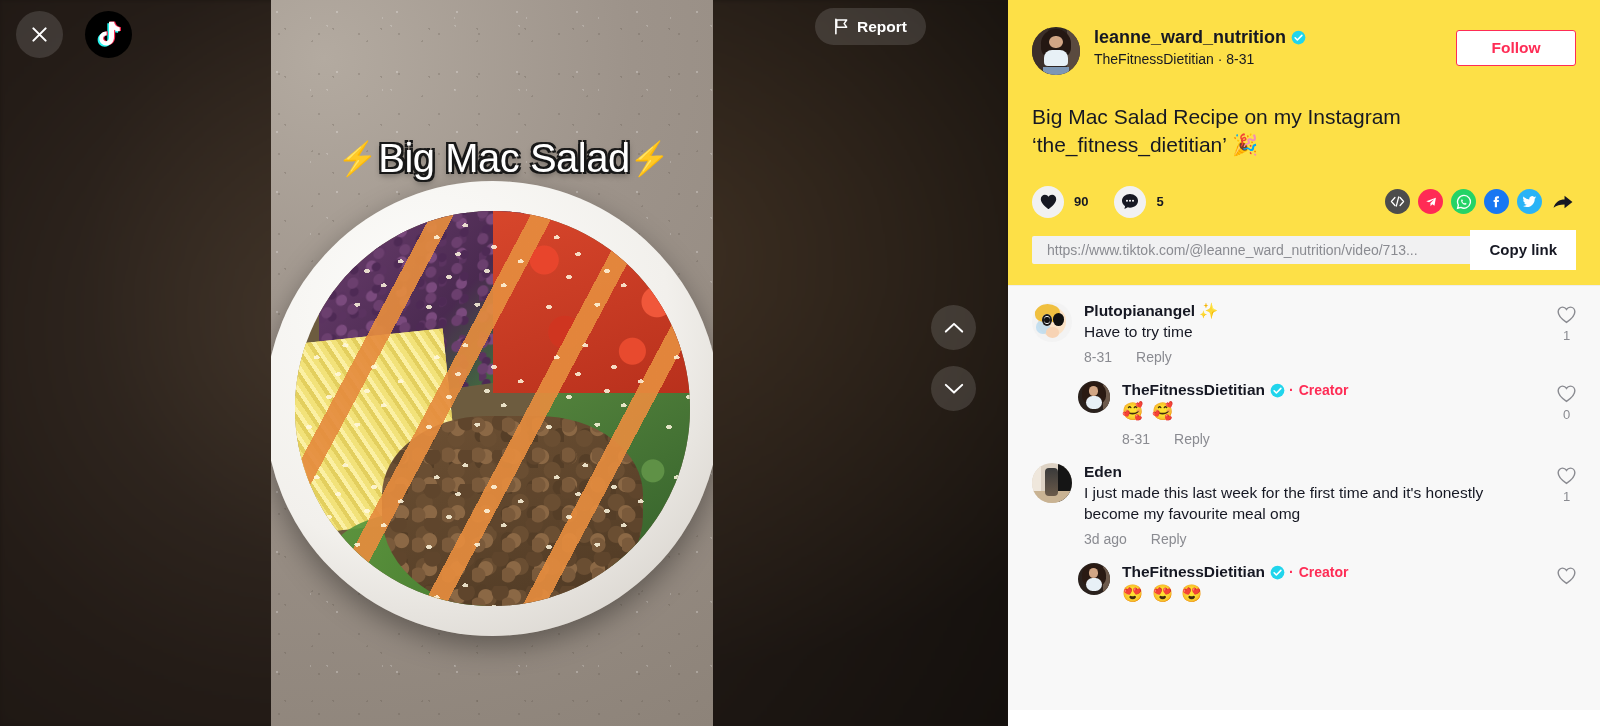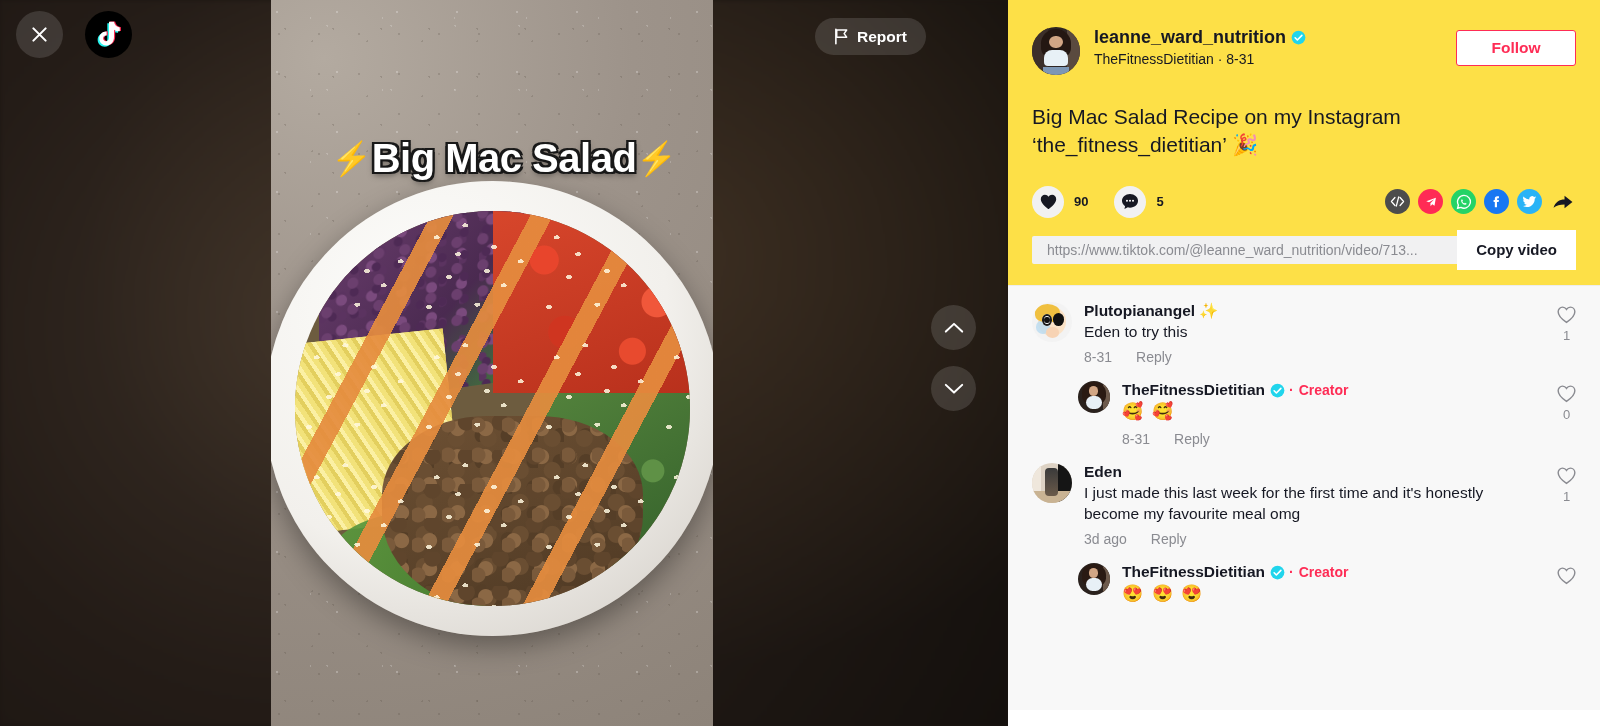--- a/index.html
+++ b/index.html
@@ -139,21 +139,21 @@
       radial-gradient(ellipse 3px 2px at 88% 42%, #fff8e0 0 100%, transparent 100%),
       radial-gradient(ellipse 3px 2px at 36% 36%, #fff8e0 0 100%, transparent 100%),
       radial-gradient(ellipse 3px 2px at 60% 50%, #fff8e0 0 100%, transparent 100%);
     background-size:120px 120px;
   }
 
   
   .video-title {
     position:absolute; left:0; right:0; top:136px;
     text-align:center;
-    font-size:40px; font-weight:700; color:#fff;
+    font-size:40px; font-weight:400; color:#fff;
     letter-spacing:-.5px;
     text-shadow:
       -2.4px -2.4px 0 #181818, 2.4px -2.4px 0 #181818,
       -2.4px 2.4px 0 #181818, 2.4px 2.4px 0 #181818,
       0 3px 6px rgba(0,0,0,.5);
     white-space:nowrap;
   }
   .video-title .bolt { font-size:33px; text-shadow:none; vertical-align:2px; }
 
   
@@ -164,21 +164,21 @@
   }
   .close-btn svg { width:21px; height:21px; }
   .tiktok-logo {
     position:absolute; left:85px; top:11px; width:47px; height:47px;
     border-radius:50%; background:#000;
     display:flex; align-items:center; justify-content:center; cursor:pointer;
   }
 
   
   .report-btn {
-    position:absolute; right:82px; top:18px; height:37px;
+    position:absolute; right:82px; top:8px; height:37px;
     padding:0 19px; border-radius:19px;
     background:rgba(255,255,255,.13);
     display:flex; align-items:center; gap:8px; cursor:pointer;
   }
   .report-btn span { color:#fff; font-size:15.5px; font-weight:700; }
 
   
   .nav-arrows { position:absolute; right:32px; top:305px; display:flex; flex-direction:column; gap:16px; }
   .nav-btn {
     width:45px; height:45px; border-radius:50%;
@@ -477,41 +477,41 @@
           <div class="sh sh-more">
             <svg width="22" height="18" viewBox="0 0 24 20">
               <path d="M1.5 16.5c2-6.5 6.5-9.3 12.2-9.3V3.1L22.5 10l-8.8 6.9v-4.1c-5 0-8.9 1-12.2 3.7z" fill="#161823"></path>
             </svg>
           </div>
         </div>
       </div>
 
       <div class="copy-row">
         <input class="copy-url" readonly="" value="https://www.tiktok.com/@leanne_ward_nutrition/video/713..." style="">
-        <button class="copy-btn">Copy video</button>
+        <button class="copy-btn">Copy link</button>
       </div>
     </div>
 
     <div class="comments">
 
       <div class="comment">
         <div class="c-avatar cartoon">
           <div class="head"></div>
             <div class="blue"></div>
             <div class="hair"></div>
           <div class="eyeL"></div>
             <div class="pupil"></div>
             <div class="eyeR"></div>
           <div class="cheek"></div>
         </div>
         <div class="c-body">
           <div class="c-name-line">
             <span class="c-name">Plutopianangel ✨</span>
           </div>
-          <div class="c-text">Eden to try this</div>
+          <div class="c-text">Have to try time</div>
           <div class="c-meta">
             <span class="c-time">8-31</span>
             <span class="c-reply">Reply</span>
           </div>
         </div>
         <div class="c-like">
           <svg width="19" height="18" viewBox="0 0 20 19">
             <path d="M10 17.3S1.2 11.4 1.2 6.1C1.2 3.2 3.4 1.2 5.8 1.2c1.8 0 3.3 1 4.2 2.4.9-1.4 2.4-2.4 4.2-2.4 2.4 0 4.6 2 4.6 4.9 0 5.3-8.8 11.2-8.8 11.2z" fill="none" stroke="#8A8B91" stroke-width="1.5"></path>
           </svg>
           <span class="c-like-count">1</span>

